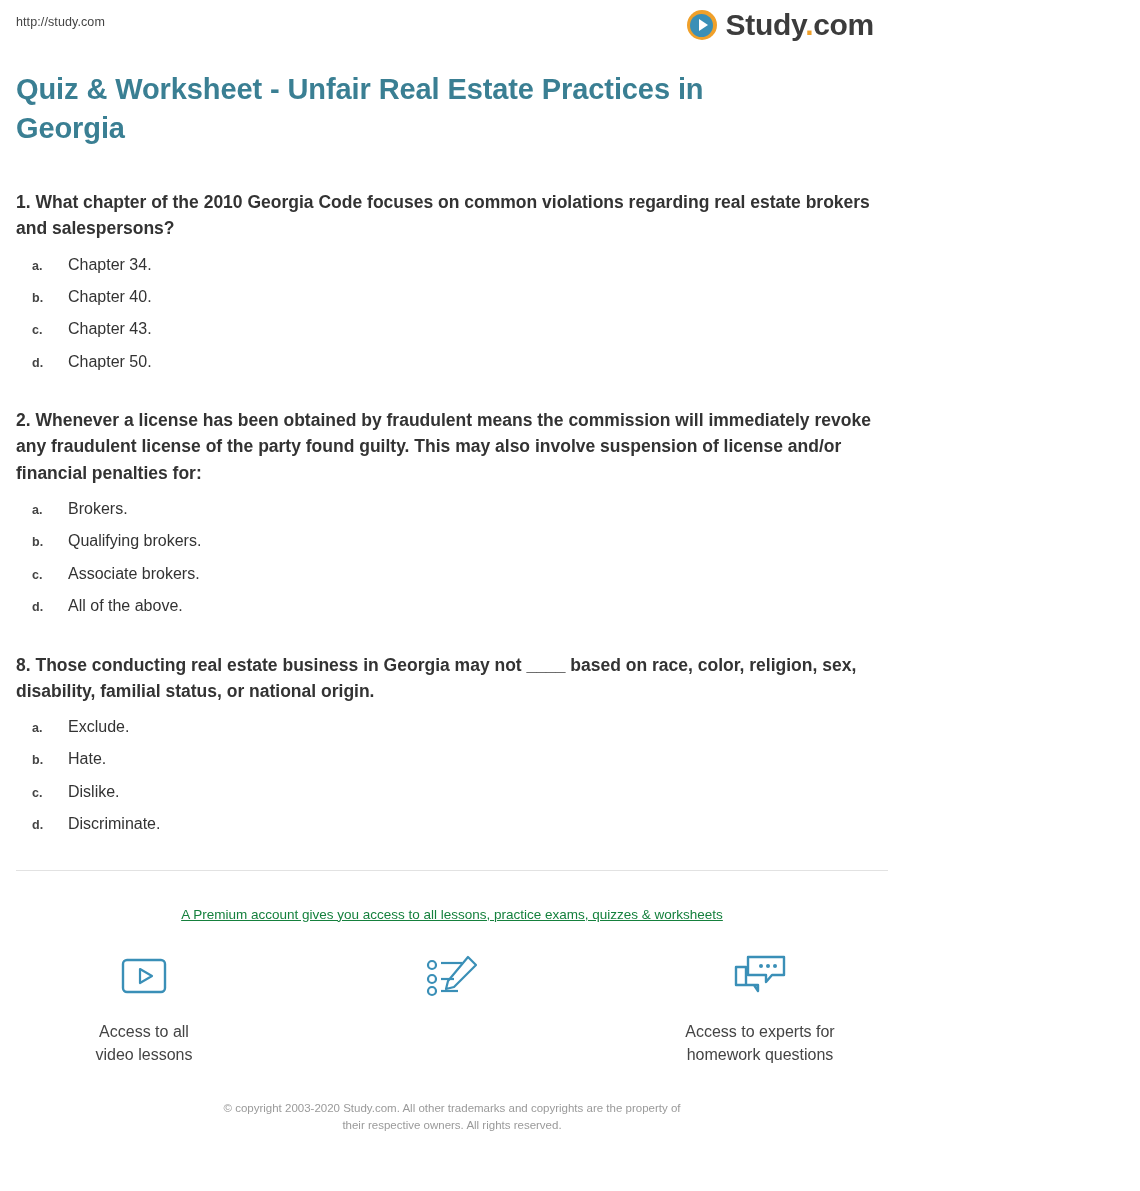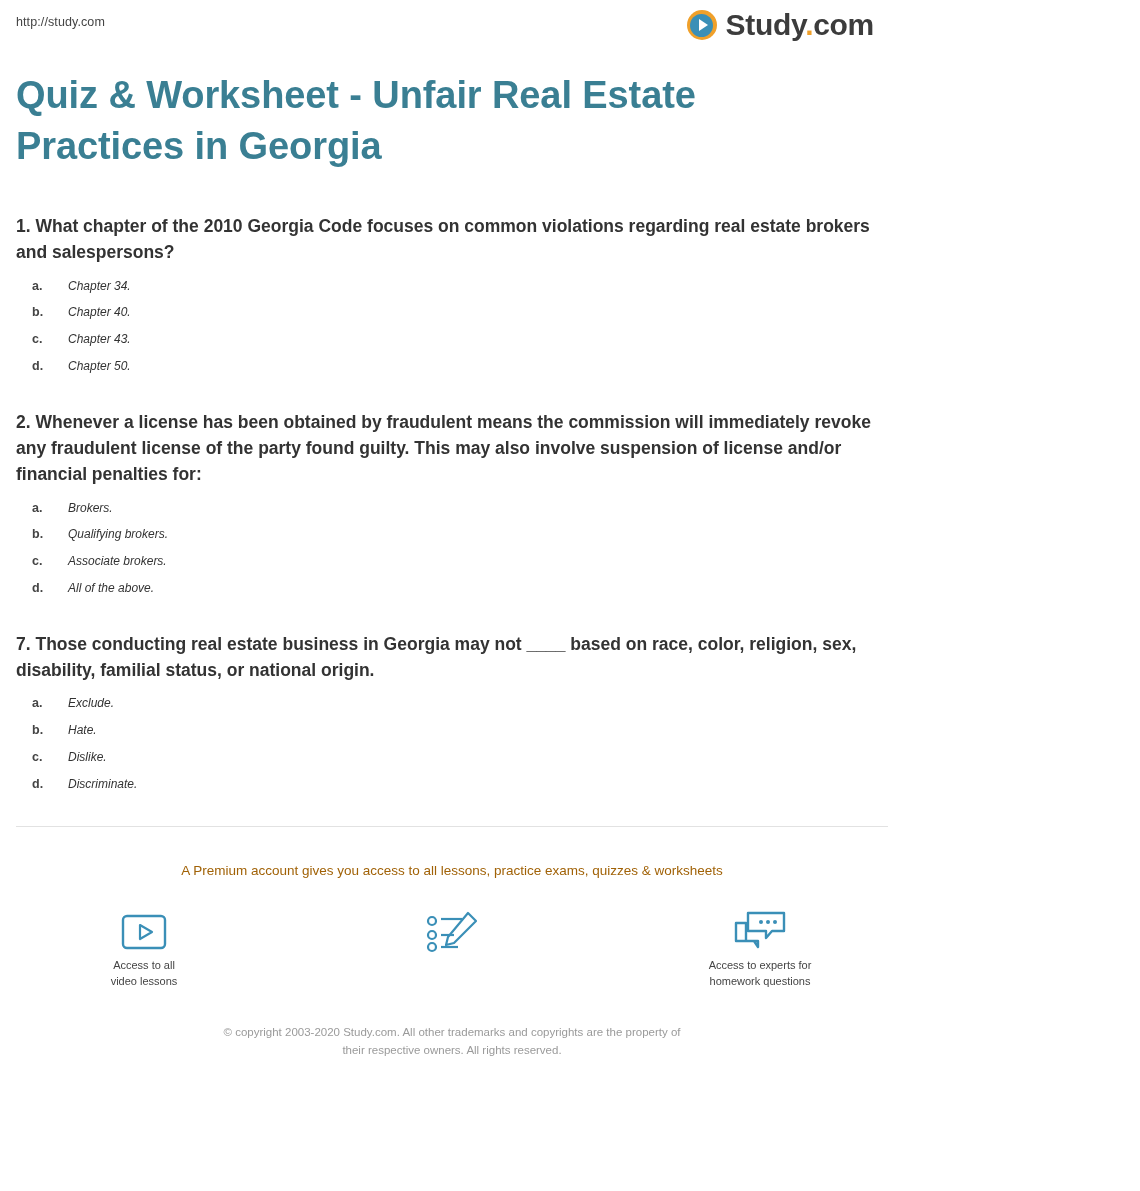--- a/index.html
+++ b/index.html
@@ -70,21 +70,21 @@
     font-weight: bold;
     color: #3c3c3c;
     letter-spacing: -0.3px;
     line-height: 1;
   }
   .brand-text .dot { color: #f0a02a; }
   .brand-text .tld { color: #3c3c3c; font-weight: bold; }
 
   
   .title {
-    font-size: 38px;
+    font-size: 29px;
     font-weight: bold;
     color: #3a7f93;
     line-height: 1.33;
     margin: 16px 0 0 0;
     max-width: 760px;
     letter-spacing: -0.1px;
   }
 
   
   .questions { margin-top: 42px; }
@@ -104,61 +104,61 @@
     padding-left: 16px;
   }
   .choice-letter {
     font-size: 12.5px;
     font-weight: bold;
     color: #444;
     width: 36px;
     flex: none;
   }
   .choice-text {
-    font-size: 12px;
+    font-size: 16px;
     color: #333333;
     line-height: 1.4;
-    font-style: italic;
   }
 
   
   .divider {
     border-top: 1px solid #e2e2e2;
     margin: 30px 0 0 0;
   }
 
   
   .promo { text-align: center; padding-top: 26px; }
   .promo-title {
     font-size: 21px;
     color: #3a8fb7;
     margin: 0;
     font-weight: normal;
   }
   .promo-sub {
     font-size: 13.5px;
-    color: #a16207;
+    color: #15803d;
     margin: 10px 0 0 0;
+    text-decoration: underline;
   }
   .features {
     display: flex;
     justify-content: center;
     gap: 118px;
     margin-top: 28px;
   }
   .feature { width: 190px; }
   .feature-icon {
     height: 52px;
     display: flex;
     align-items: center;
     justify-content: center;
   }
   .feature-label {
-    margin-top: 0;
-    font-size: 11px;
+    margin-top: 18px;
+    font-size: 16px;
     color: #444;
     line-height: 1.45;
   }
 
   
   .footer {
     margin-top: 34px;
     text-align: center;
     font-size: 11.5px;
     color: #9a9a9a;
@@ -217,21 +217,21 @@
         <span class="choice-letter">c.</span>
         <span class="choice-text">Associate brokers.</span>
       </div>
       <div class="choice">
         <span class="choice-letter">d.</span>
         <span class="choice-text">All of the above.</span>
       </div>
     </div>
 
     <div class="question">
-      <p class="q-text">7. Those conducting real estate business in Georgia may not ____ based on race, color, religion, sex, disability, familial status, or national origin.</p>
+      <p class="q-text">8. Those conducting real estate business in Georgia may not ____ based on race, color, religion, sex, disability, familial status, or national origin.</p>
       <div class="choice">
         <span class="choice-letter">a.</span>
         <span class="choice-text">Exclude.</span>
       </div>
       <div class="choice">
         <span class="choice-letter">b.</span>
         <span class="choice-text">Hate.</span>
       </div>
       <div class="choice">
         <span class="choice-letter">c.</span>

